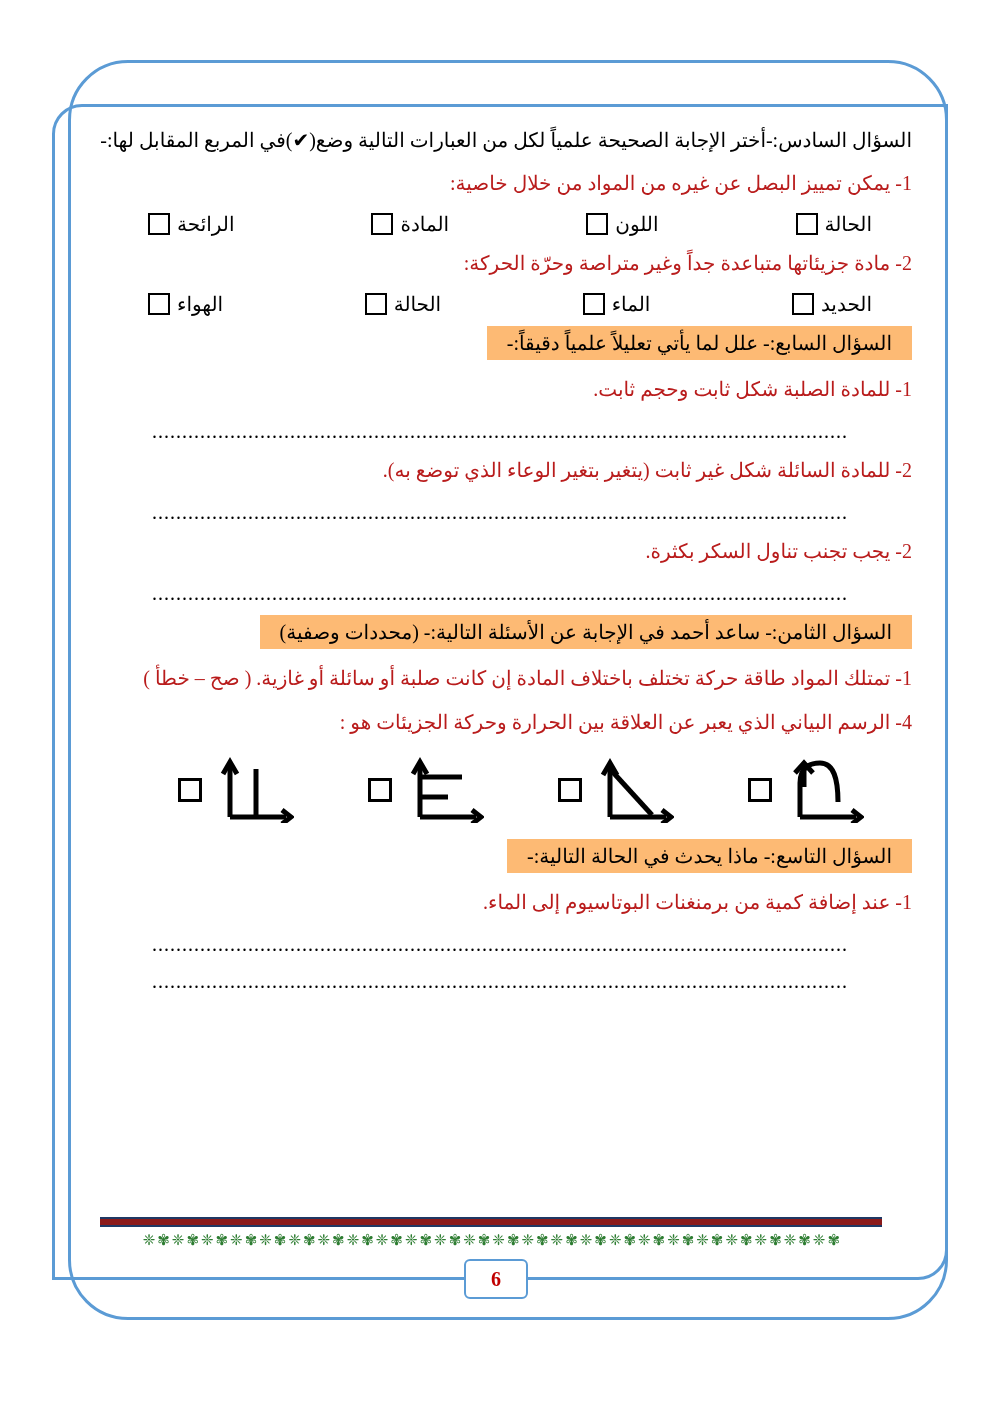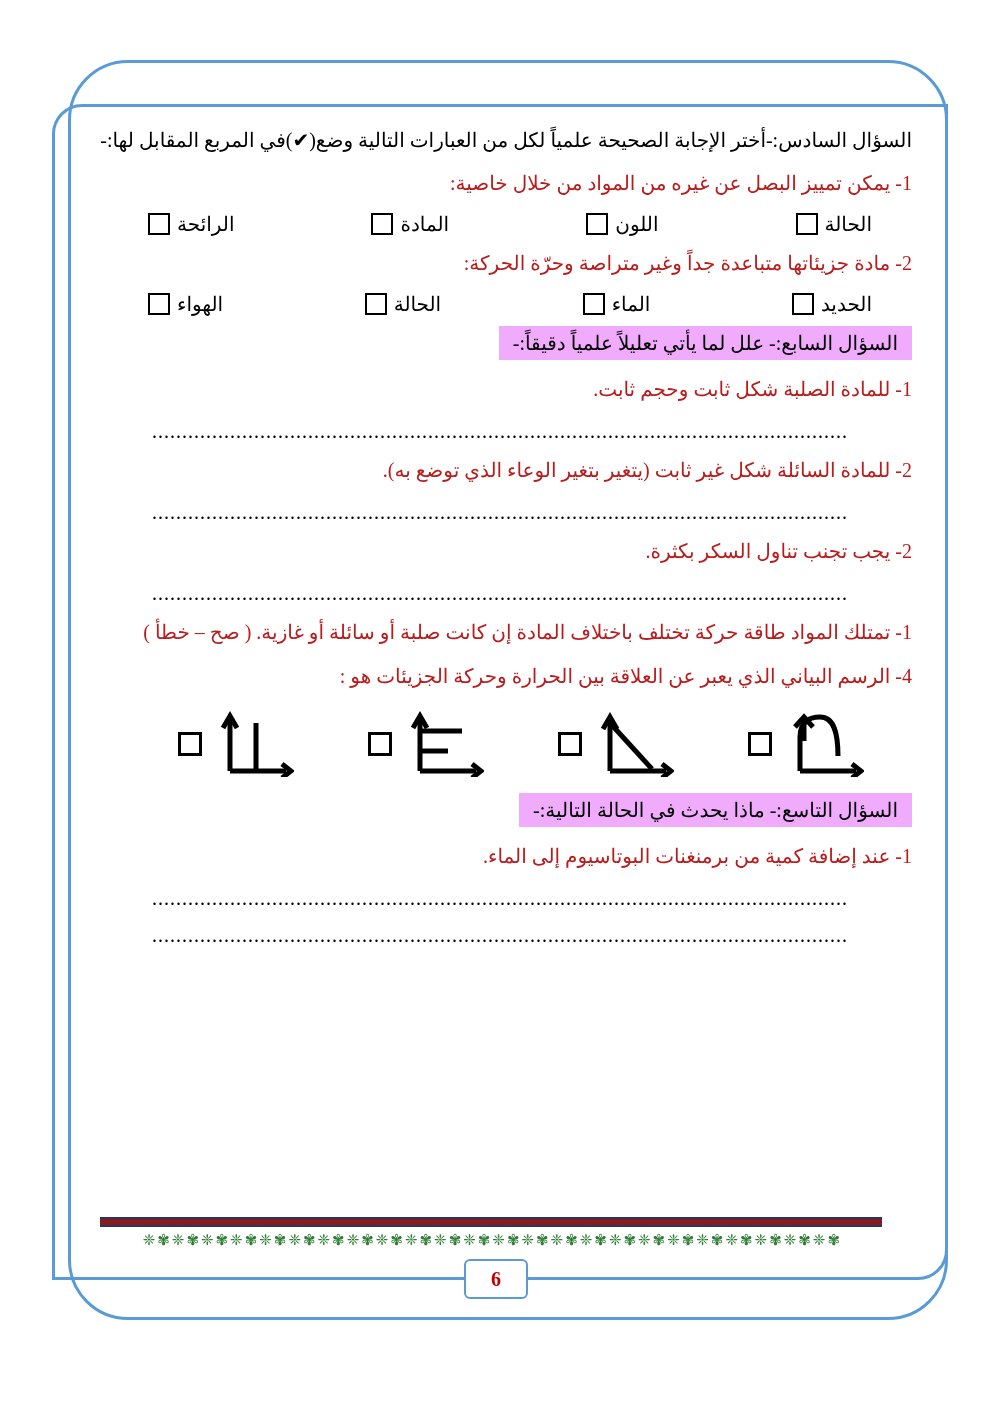--- a/index.html
+++ b/index.html
@@ -49,23 +49,23 @@
     padding: 8px 18px 0 18px;
   }
   .q-header {
     font-size: 20px;
     color: #000;
     line-height: 1.6;
     margin: 6px 0 2px 0;
     text-align: right;
   }
   .q-header.shaded {
-    background: #f0abfc;
+    background: #fdba74;
     display: inline-block;
-    padding: 1px 14px;
+    padding: 1px 20px;
   }
   .hdr-row {
     text-align: right;
   }
   .item {
     font-size: 20px;
     color: #b91c1c;
     text-align: right;
     line-height: 1.7;
     margin: 10px 0 0 0;
@@ -218,20 +218,23 @@
     <div class="hdr-row">
       <span class="q-header shaded">السؤال السابع:- علل لما يأتي تعليلاً علمياً دقيقاً:-</span>
     </div>
     <div class="item">1- للمادة الصلبة شكل ثابت وحجم ثابت.</div>
     <div class="dots">....................................................................................................................</div>
     <div class="item">2- للمادة السائلة شكل غير ثابت (يتغير بتغير الوعاء الذي توضع به).</div>
     <div class="dots">....................................................................................................................</div>
     <div class="item">2- يجب تجنب تناول السكر بكثرة.</div>
     <div class="dots">....................................................................................................................</div>
 
+    <div class="hdr-row">
+      <span class="q-header shaded">السؤال الثامن:- ساعد أحمد في الإجابة عن الأسئلة التالية:-  (محددات وصفية)</span>
+    </div>
     <div class="item">1- تمتلك المواد طاقة حركة تختلف باختلاف المادة إن كانت صلبة أو سائلة أو غازية.  ( صح – خطأ )</div>
     <div class="item">4- الرسم البياني الذي يعبر عن العلاقة بين الحرارة وحركة الجزيئات هو :</div>
 
     <div class="graphs">
       <div class="graph-item">
         <svg width="78" height="66" viewBox="0 0 78 66">
           <path d="M14 60 L70 60" stroke="#000" stroke-width="5" fill="none"></path>
           <path d="M66 53 L75 60 L66 67" stroke="#000" stroke-width="5" fill="none"></path>
           <path d="M14 60 L14 26" stroke="#000" stroke-width="5" fill="none"></path>
           <path d="M14 26 C14 10, 24 6, 34 6" stroke="#000" stroke-width="5" fill="none"></path>

